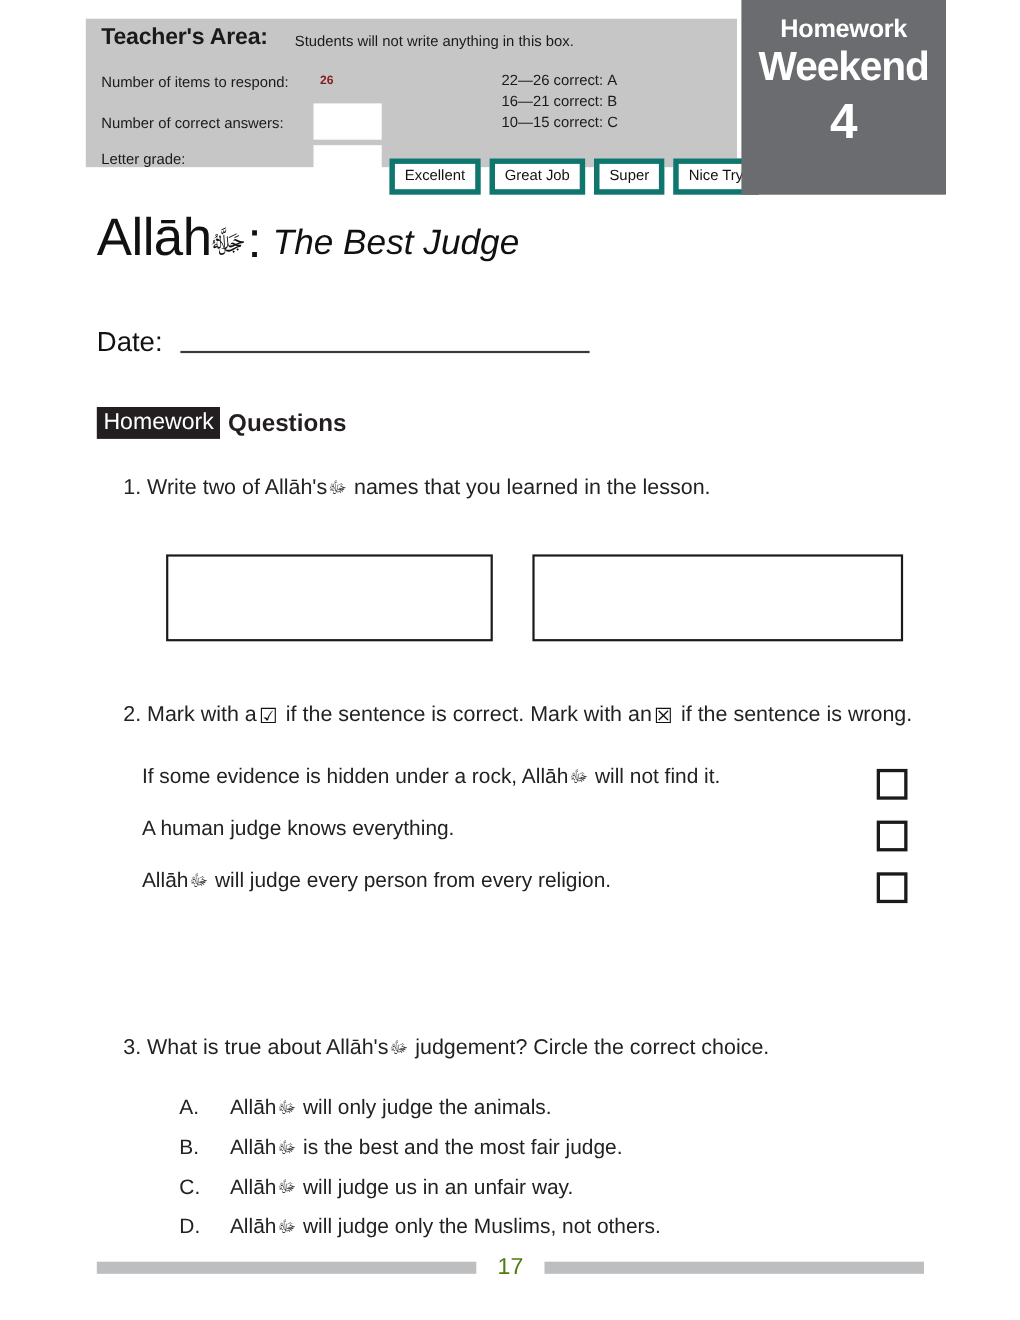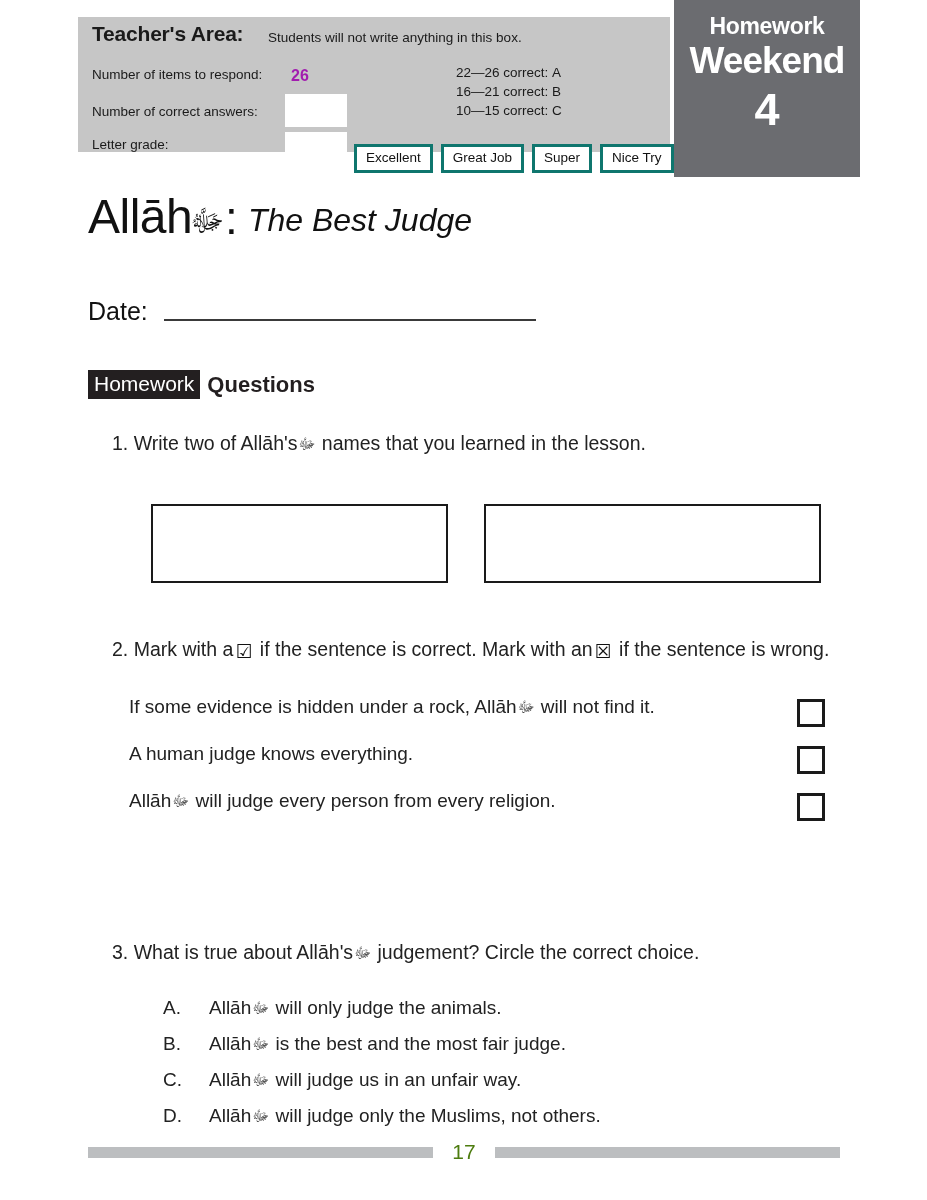--- a/index.html
+++ b/index.html
@@ -50,23 +50,23 @@
     white-space: nowrap;
   }
   .ta-label.l1 { top: 50px; }
   .ta-label.l2 { top: 87px; }
   .ta-label.l3 { top: 120px; }
 
   .ta-items-count {
     position: absolute;
     left: 213px;
     top: 50px;
-    font-size: 16px;
-    font-weight: bold;
-    color: #a21caf;
+    font-size: 11px;
+    font-weight: bold;
+    color: #7f1d1d;
   }
 
   .ta-input {
     position: absolute;
     background: #ffffff;
     width: 62px;
     height: 33px;
   }
   .ta-input.correct { left: 207px; top: 77px; }
   .ta-input.grade   { left: 207px; top: 115px; }
@@ -84,21 +84,21 @@
 
   .praise-row {
     position: absolute;
     left: 276px;
     top: 127px;
     display: flex;
     gap: 8px;
   }
   .praise-box {
     background: #ffffff;
-    border: 3px solid #0f766e;
+    border: 5px solid #0f766e;
     font-size: 13.5px;
     color: #111;
     padding: 3px 9px 4px 9px;
     line-height: 16px;
     text-align: right;
     white-space: nowrap;
   }
 
   
   .hw-badge {

